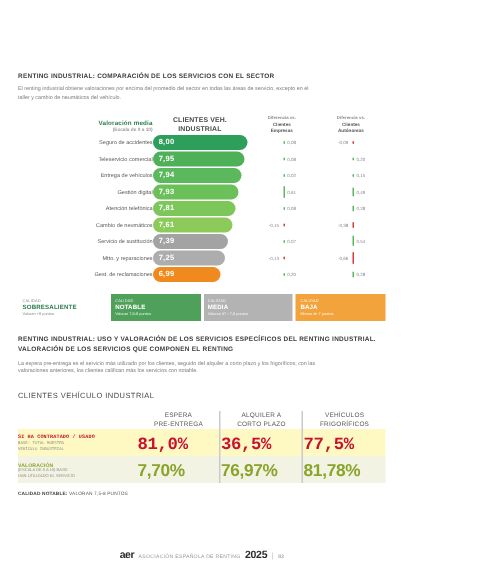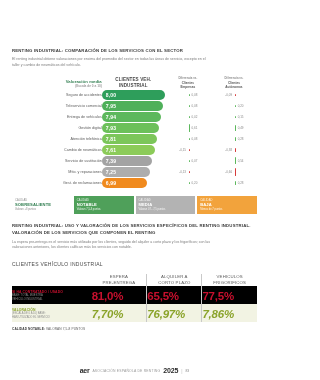--- a/index.html
+++ b/index.html
@@ -73,28 +73,28 @@
 
   .grid{margin-top:7px;width:100%;border-collapse:collapse;}
   .grid td{vertical-align:middle;padding:0;}
   .g-lab{width:78px;padding-right:4px;}
   .g-col{width:54px;text-align:center;position:relative;}
   .sep{border-left:.6px solid #c9c9c9;}
 
   .gh{font-size:4.3px;color:#5a5a5a;line-height:1.45;letter-spacing:.15px;
       padding-bottom:4px;text-align:center;}
 
-  .row-a{background:#000000;}
+  .row-a{background:#fef9c3;font-family:Liberation Mono, monospace;}
   .row-b{background:#f2f3e3;}
 
   .g-lab .m1{font-size:3.4px;font-weight:bold;letter-spacing:.1px;line-height:1.3;}
   .g-lab .m2{font-size:2.7px;color:#8d8d8d;line-height:1.3;}
   .big{font-size:11.5px;font-weight:bold;letter-spacing:-.2px;}
   .red{color:#c8102e;}
-  .olive{color:#8aa32a;font-style:italic;}
+  .olive{color:#8aa32a;}
   .cellpad{padding:4px 0;}
 
   .foot-note{margin-top:5px;font-size:3.2px;color:#5a5a5a;letter-spacing:.1px;}
   .foot-note b{color:#3c3c3c;}
 
   
   .pfoot{position:absolute;left:0;right:0;bottom:6px;text-align:center;
          display:flex;align-items:center;justify-content:center;gap:3px;}
   .pfoot .logo{font-size:7px;font-weight:bold;color:#2b2b2b;letter-spacing:-.3px;}
   .pfoot .mark{font-size:3.4px;color:#9a9a9a;letter-spacing:.2px;}
@@ -365,41 +365,41 @@
         <tr class="row-a">
           <td class="g-lab cellpad">
             <div class="m1" id="lab0m" style="color: rgb(200, 16, 46);">SI HA CONTRATADO / USADO</div>
             <div class="m2">BASE: TOTAL MUESTRA</div>
             <div class="m2">VEHÍCULO INDUSTRIAL</div>
           </td>
           <td class="cellpad">
             <span class="big red">81,0%</span>
           </td>
           <td class="cellpad sep">
-            <span class="big red">65,5%</span>
+            <span class="big red">36,5%</span>
           </td>
           <td class="cellpad sep">
             <span class="big red">77,5%</span>
           </td>
         </tr>
 
         <tr class="row-b">
           <td class="g-lab cellpad">
             <div class="m1" id="lab1m" style="color: rgb(138, 163, 42);">VALORACIÓN</div>
             <div class="m2">(ESCALA DE 0 A 10) BASE:</div>
             <div class="m2">HAN UTILIZADO EL SERVICIO</div>
           </td>
           <td class="cellpad">
             <span class="big olive">7,70%</span>
           </td>
           <td class="cellpad sep">
             <span class="big olive">76,97%</span>
           </td>
           <td class="cellpad sep">
-            <span class="big olive">7,86%</span>
+            <span class="big olive">81,78%</span>
           </td>
         </tr>
       </tbody>
     </table>
 
     <div class="foot-note">
       <b>CALIDAD NOTABLE:</b><span> VALORAN 7,5-8 PUNTOS</span>
     </div>
   </div>
 

